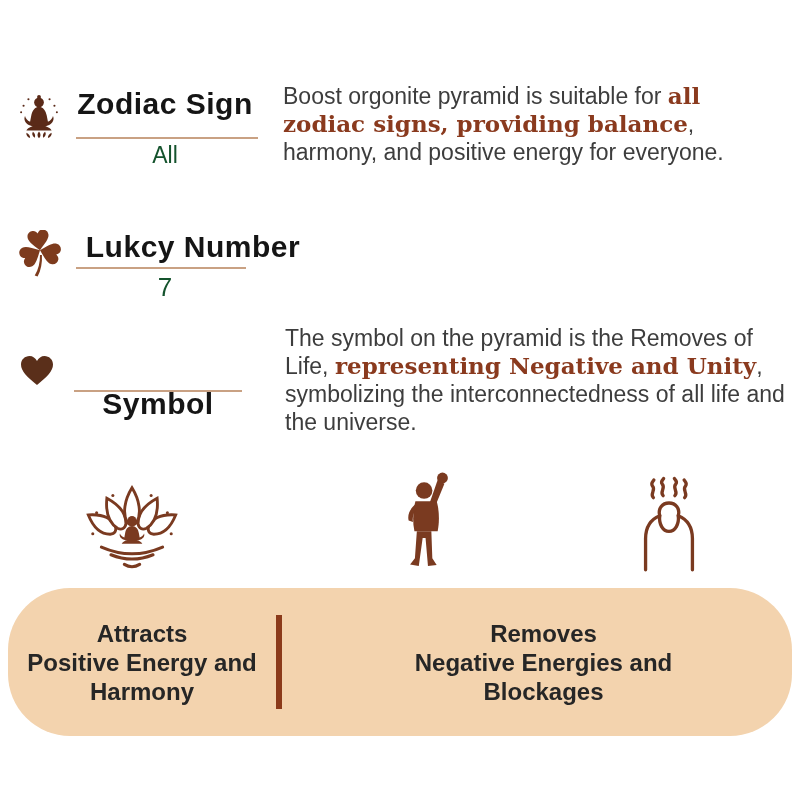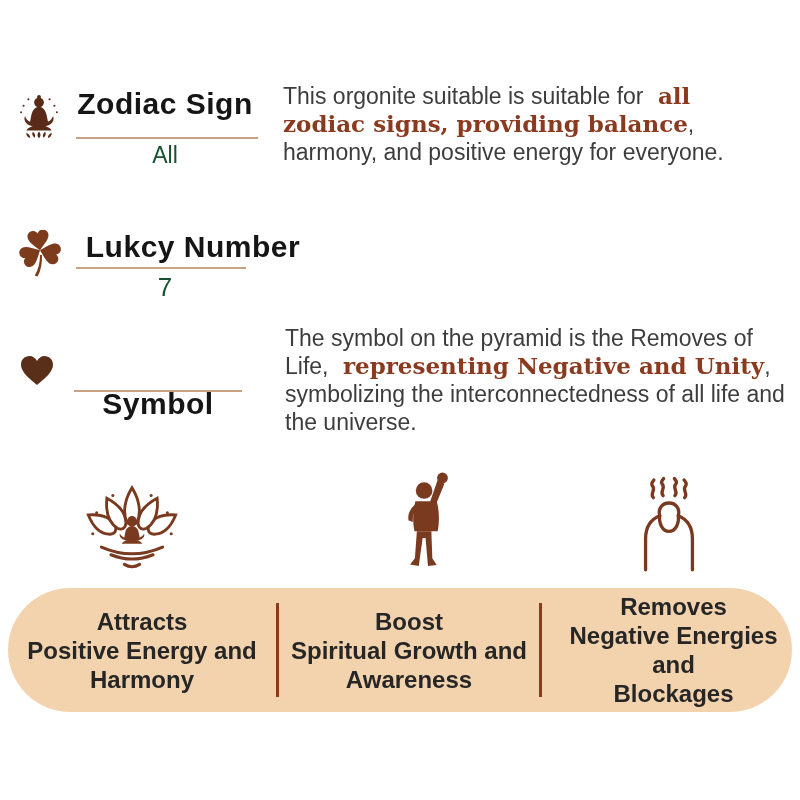--- a/index.html
+++ b/index.html
@@ -9,27 +9,27 @@
   
   .attr-icon{position:absolute;}
   .attr-title{position:absolute;width:210px;text-align:center;font-weight:bold;
               font-size:30px;color:#151515;letter-spacing:.5px;}
   .attr-underline{position:absolute;height:2px;background:#c9a183;}
   .attr-value{position:absolute;width:210px;text-align:center;font-size:23px;color:#14532d;}
   .attr-value.serif{font-family:"DejaVu Serif",serif;font-size:20px;color:#3f3f3f;}
 
   
   .desc{position:absolute;font-size:23px;line-height:28px;color:#3d3d3d;margin:0;}
-  .desc .hl{font-family:"DejaVu Serif",serif;font-weight:bold;color:#8a3a1e;margin-left:8px;}
+  .desc .hl{font-family:"DejaVu Serif",serif;font-weight:bold;color:#8a3a1e;}
 
   
   .benefit-icon{position:absolute;}
 
   
-  .banner{position:absolute;left:8px;top:588px;width:784px;height:124px;
+  .banner{position:absolute;left:8px;top:588px;width:784px;height:148px;
           background:#f3d3ae;border-radius:62px;display:flex;align-items:center;}
   .banner-col{height:100%;display:flex;align-items:center;justify-content:center;
               text-align:center;font-weight:bold;font-size:24px;line-height:29px;
               color:#262626;white-space:pre-line;}
   .banner-col.c1{width:268px;}
   .banner-col.c2{width:260px;}
   .banner-col.c3{width:250px;flex:1;margin-left:13px;}
   .banner-divider{width:3px;height:94px;background:#8b3a1a;align-self:center;}
 </style>
 </head>
@@ -54,21 +54,21 @@
         <circle cx="13" cy="17" r="1.3"></circle>
           <circle cx="51" cy="17" r="1.3"></circle>
         <circle cx="10" cy="25" r="1.2"></circle>
           <circle cx="54" cy="25" r="1.2"></circle>
       </g>
     </svg>
   </div>
   <div class="attr-title" style="left:60px;top:87px;">Zodiac Sign</div>
   <div class="attr-underline" style="left:76px;top:137px;width:182px;"></div>
   <div class="attr-value" style="left:60px;top:142px;">All</div>
-  <p class="desc" style="left:283px;top:82px;width:478px;"><span>This orgonite suitable is suitable for </span><span class="hl">all zodiac signs, providing balance</span><span>, harmony, and positive energy for everyone.</span></p>
+  <p class="desc" style="left:283px;top:82px;width:478px;"><span>Boost orgonite pyramid is suitable for </span><span class="hl">all zodiac signs, providing balance</span><span>, harmony, and positive energy for everyone.</span></p>
 
   <div class="attr-icon" style="left:17px;top:230px;width:46px;height:50px;">
     <svg width="46" height="50" viewBox="0 0 48 52">
       <g fill="#7d3b1d">
         <g transform="translate(24,21)">
           <g transform="rotate(-8) translate(0,-12)">
             <path d="M0 12 C-7 5 -11 1 -11 -3 C-11 -7 -8 -9 -5 -9 C-2.5 -9 -1 -7.5 0 -5.5 C1 -7.5 2.5 -9 5 -9 C8 -9 11 -7 11 -3 C11 1 7 5 0 12 Z"></path>
           </g>
           <g transform="rotate(-118) translate(0,-12)">
             <path d="M0 12 C-7 5 -11 1 -11 -3 C-11 -7 -8 -9 -5 -9 C-2.5 -9 -1 -7.5 0 -5.5 C1 -7.5 2.5 -9 5 -9 C8 -9 11 -7 11 -3 C11 1 7 5 0 12 Z"></path>
@@ -146,22 +146,19 @@
         <path d="M32.5 42.5 C31.5 51 35.5 58.5 42 58.5 C48.5 58.5 52.5 51 51.5 42.5"></path>
       </g>
     </svg>
   </div>
 
   <div class="banner">
     <div class="banner-col c1">Attracts
 Positive Energy and
 Harmony</div>
     <div class="banner-divider"></div>
-    <div class="banner-col c2">Boost
-Spiritual Growth and
-Awareness</div>
     <div class="banner-divider"></div>
     <div class="banner-col c3">Removes
 Negative Energies and
 Blockages</div>
   </div>
 
 </div>
 
 </body></html>

